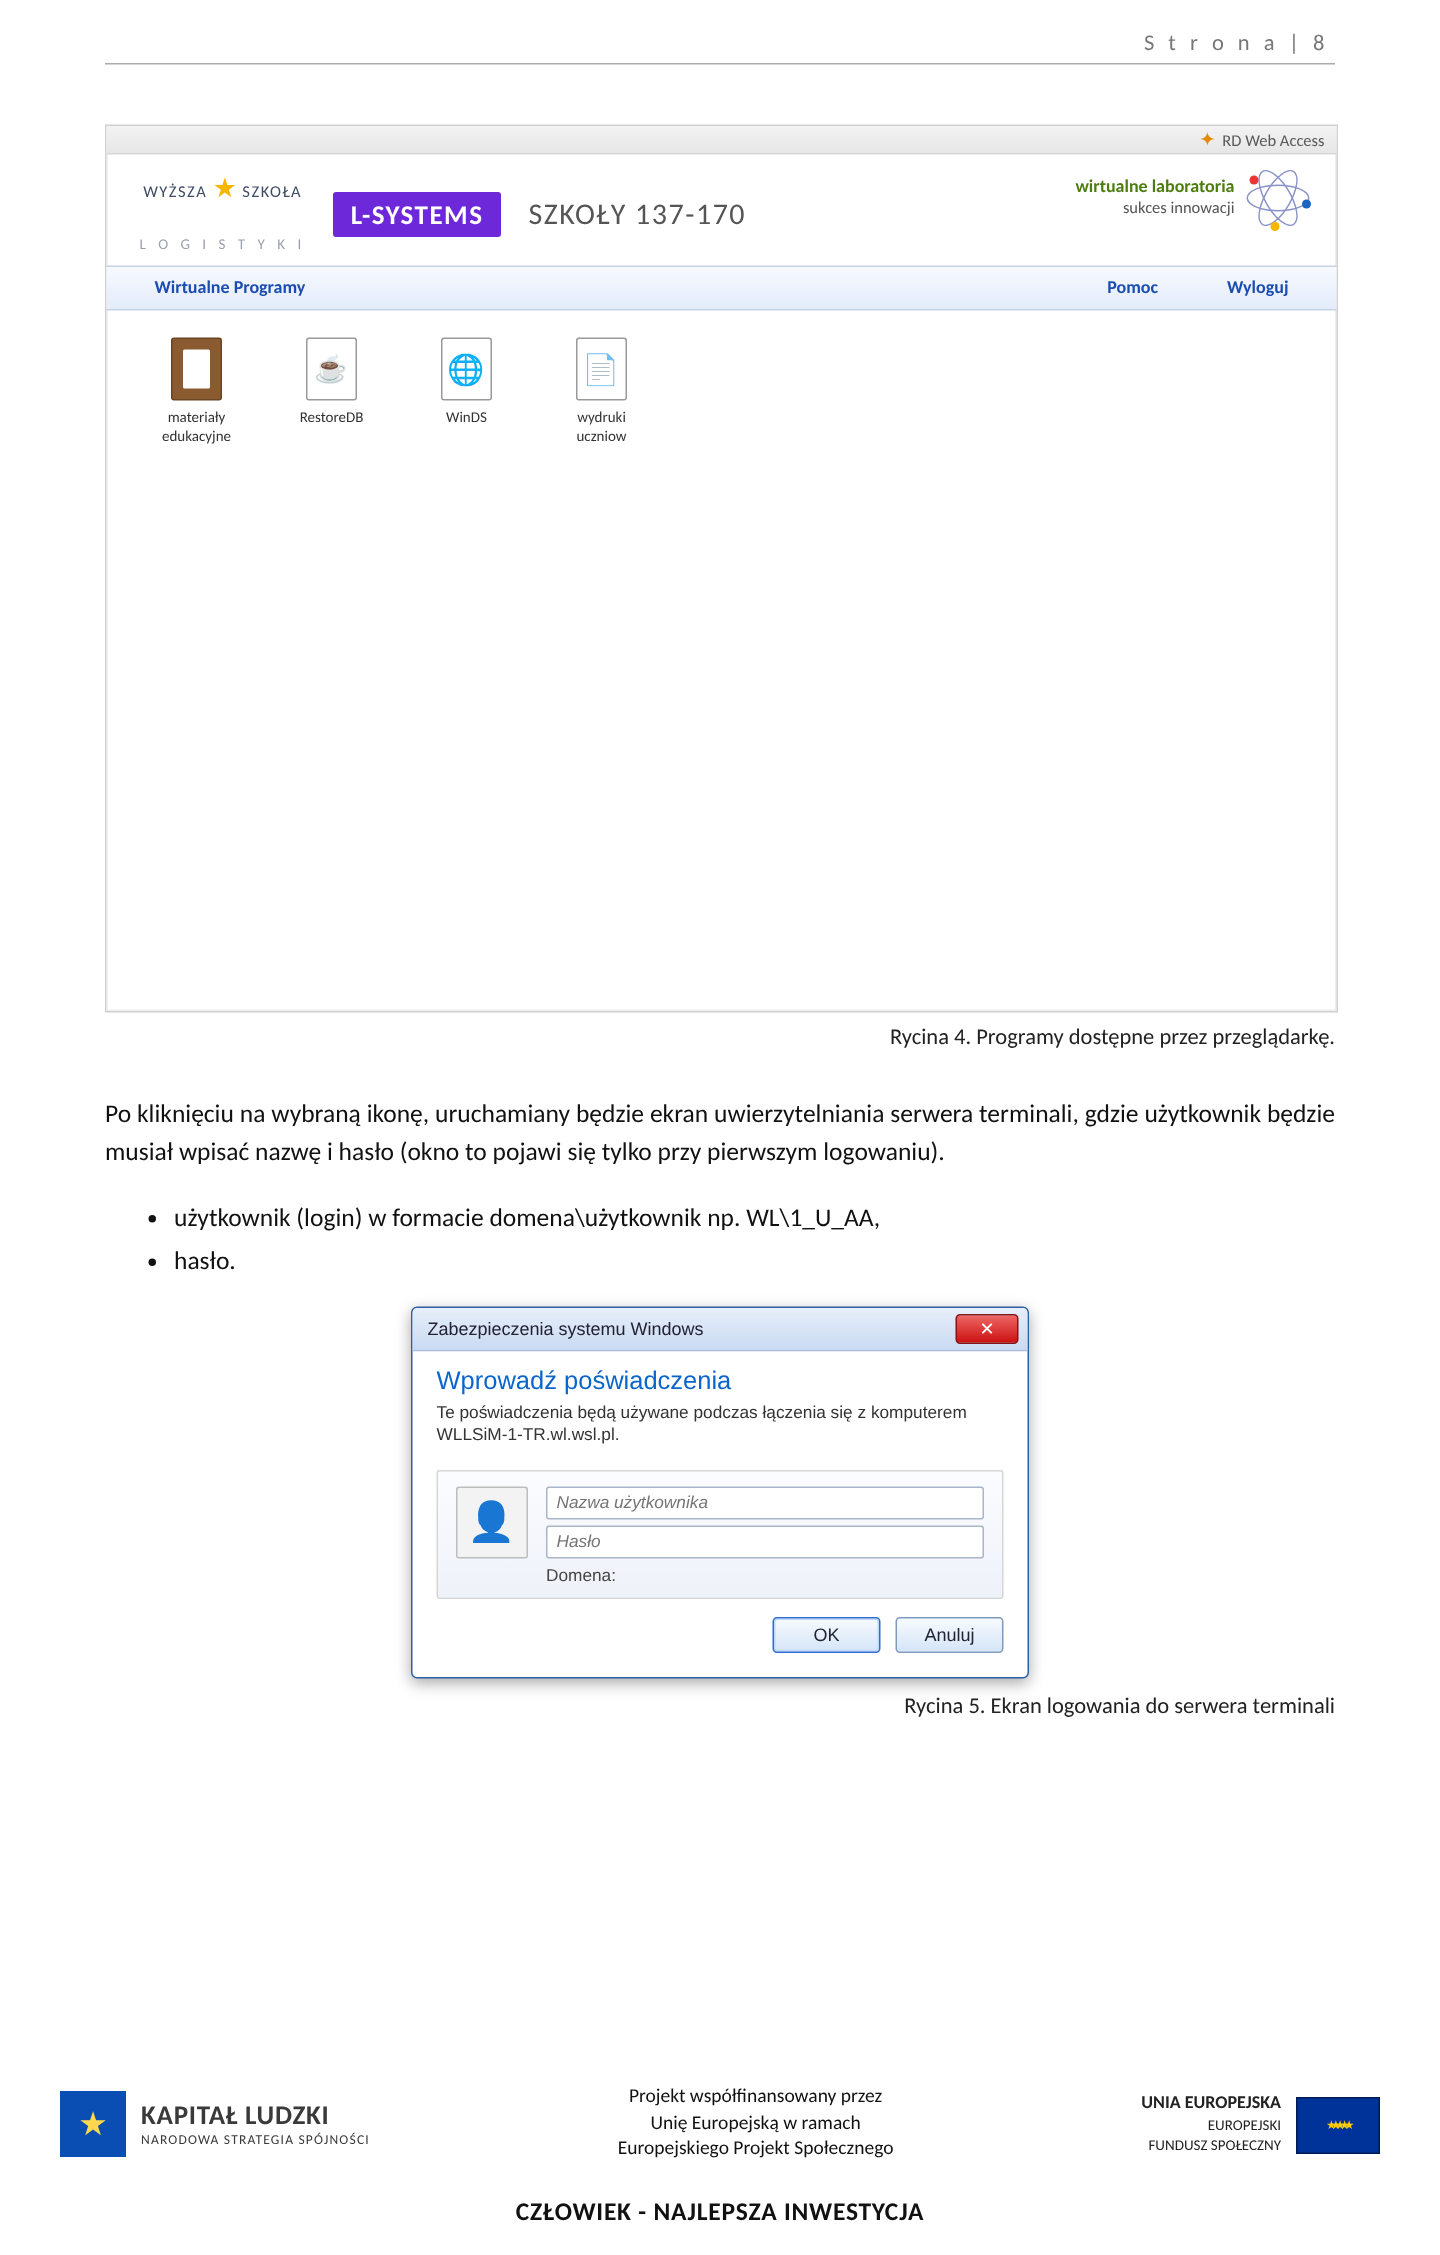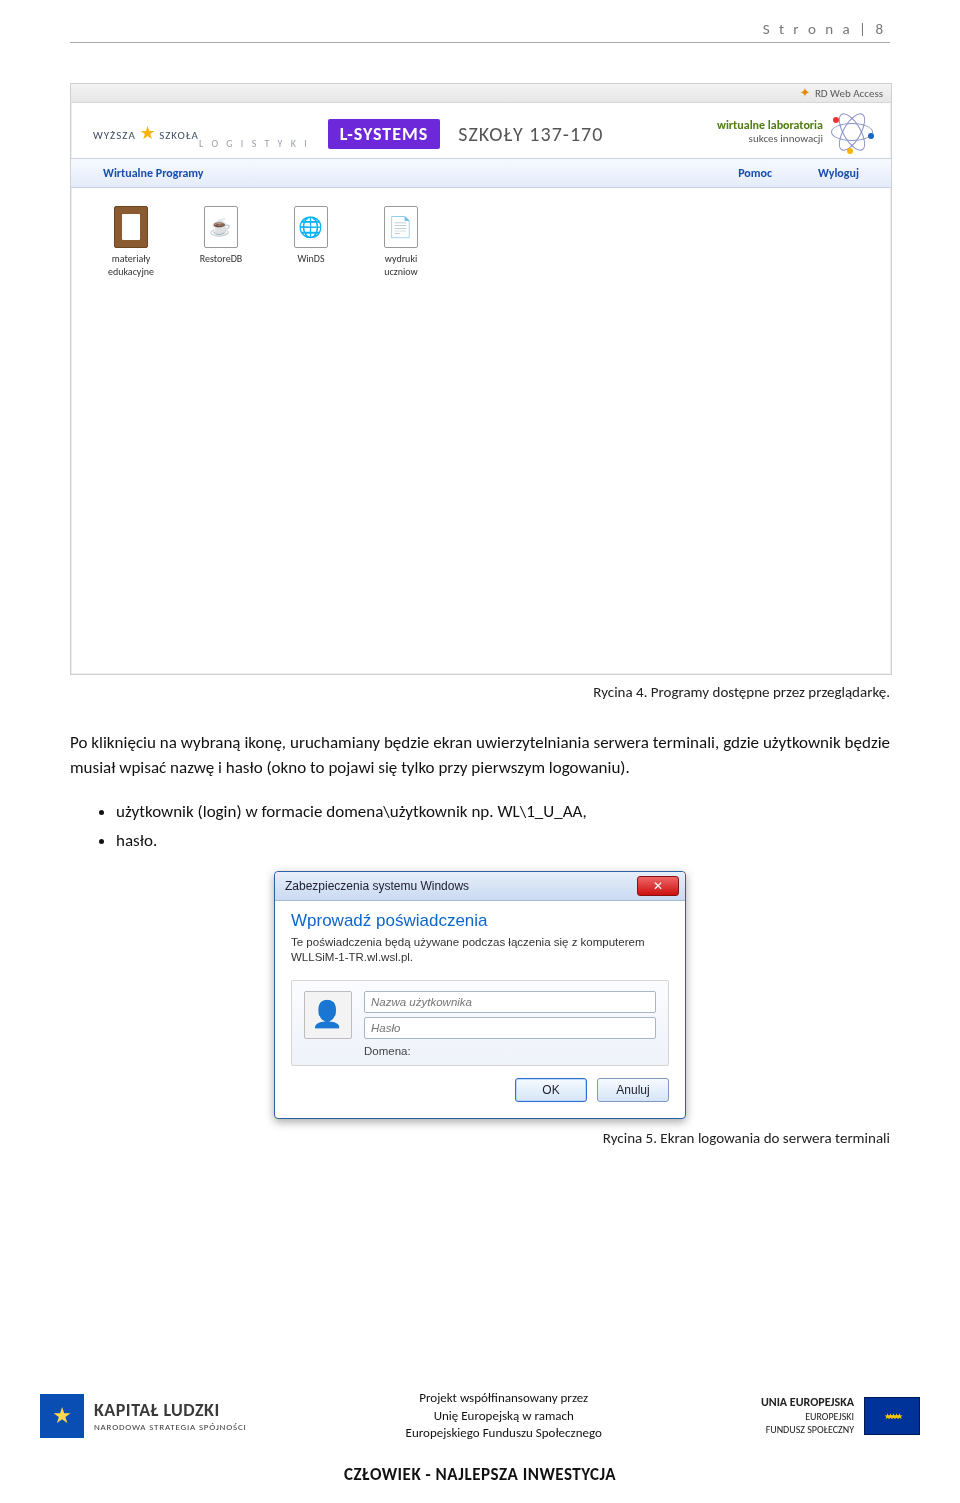--- a/index.html
+++ b/index.html
@@ -54,21 +54,21 @@
   .rd-link .dot { color: #e48a00; font-size: 13px; margin-right: 2px; }
   .rd-branding {
     display: flex;
     align-items: center;
     gap: 18px;
     padding: 14px 22px 8px 22px;
     position: relative;
   }
   .wsl-logo {
     display: flex;
-    flex-direction: row;
+    flex-direction: column;
     align-items: center;
     color:#2b3a52;
   }
   .wsl-star { color:#f7b500; font-size:18px; line-height:12px; }
   .wsl-top { font-size:11px; letter-spacing:1px; color:#3f4c63;}
   .wsl-bot { font-size:10px; letter-spacing:3px; color:#9aa0ad;margin-top:20px;}
   .lsystems {
     background:#6d28d9;
     color:#fff;
     font-weight:bold;
@@ -227,21 +227,21 @@
     padding:0 40px;
   }
   .funding {
     display:flex;justify-content:space-between;align-items:center;
   }
   .kl-block { display:flex;align-items:center;gap:10px; max-width:300px;}
   .kl-flag { width:44px;height:44px;background:#0a4db3;display:flex;align-items:center;justify-content:center;color:#ffd84d;font-size:22px;}
   .kl-text .big{font-size:18px;font-weight:bold;color:#3a3a3a;letter-spacing:.5px;}
   .kl-text .small{font-size:9px;letter-spacing:.8px;color:#3a3a3a;}
   .center-text{ text-align:center;font-size:13px;line-height:1.35;color:#111;max-width:260px;}
-  .ue-block { display:flex;align-items:center;gap:10px;}
+  .ue-block { display:flex;align-items:flex-end;gap:10px;}
   .ue-text { text-align:right;font-size:10px;line-height:1.3;color:#222;}
   .ue-text .big{font-size:12px;font-weight:bold;}
   .ue-flag{width:54px;height:36px;background:#003399;border:1px solid #001b55;display:flex;align-items:center;justify-content:center;color:#ffcc00;font-size:8px;letter-spacing:-3px;}
   .big-slogan{
     text-align:center;font-size:17px;font-weight:bold;letter-spacing:.5px;margin-top:22px;color:#111;
   }
 </style>
 </head>
 <body>
 
@@ -351,21 +351,21 @@
       <div class="kl-block">
         <div class="kl-flag">★</div>
         <div class="kl-text">
           <div class="big">KAPITAŁ LUDZKI</div>
           <div class="small">NARODOWA STRATEGIA SPÓJNOŚCI</div>
         </div>
       </div>
       <div class="center-text">
         <span>Projekt współfinansowany przez</span><br>
         <span>Unię Europejską w ramach</span><br>
-        <span>Europejskiego Funduszu Społecznego</span>
+        <span>Europejskiego Projekt Społecznego</span>
       </div>
       <div class="ue-block">
         <div class="ue-text">
           <div class="big">UNIA EUROPEJSKA</div>
           <div>EUROPEJSKI</div>
           <div>FUNDUSZ SPOŁECZNY</div>
         </div>
         <div class="ue-flag">★ ★ ★ ★ ★</div>
       </div>
     </div>

